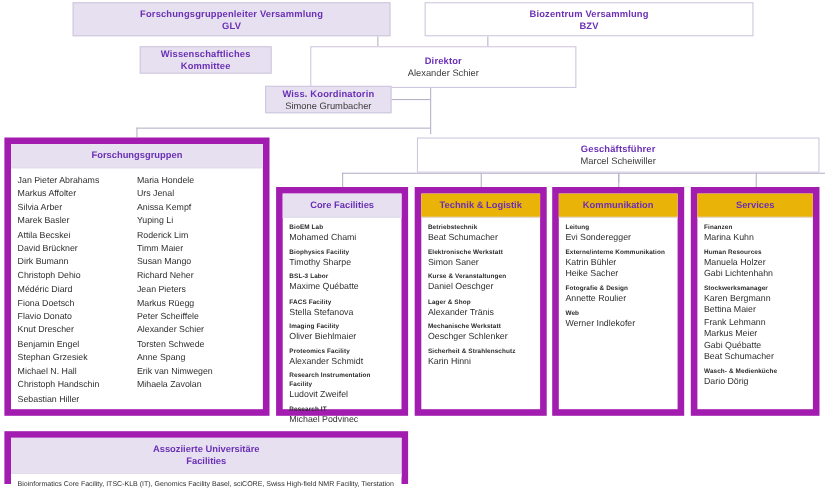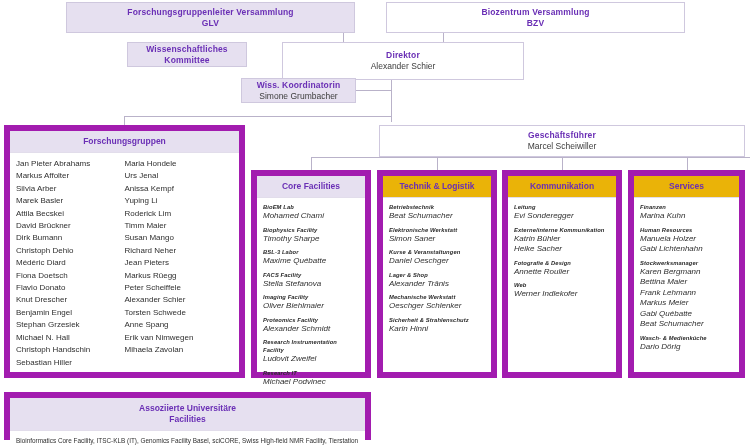--- a/index.html
+++ b/index.html
@@ -87,21 +87,21 @@
   }
   .rg-col { width: 50%; }
   .rg-name {
     font-size: 8px;
     line-height: 12.4px;
     color: #2f2f2f;
     white-space: nowrap;
   }
 
   
-  .unit { margin-bottom: 4px; font-style: italic; }
+  .unit { margin-bottom: 4px; }
   .unit:last-child { margin-bottom: 0; }
   .unit .uname {
     font-size: 5.8px;
     font-weight: bold;
     color: #2a2a2a;
     line-height: 8px;
     letter-spacing: .1px;
   }
   .unit .uperson {
     font-size: 8px;

